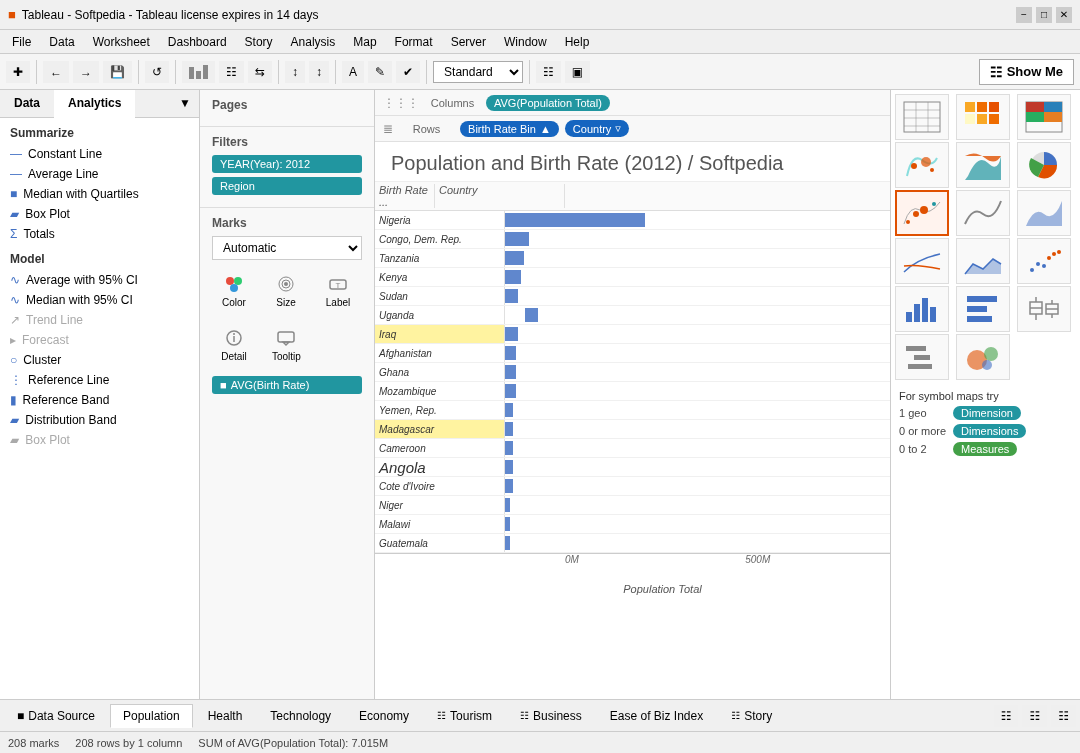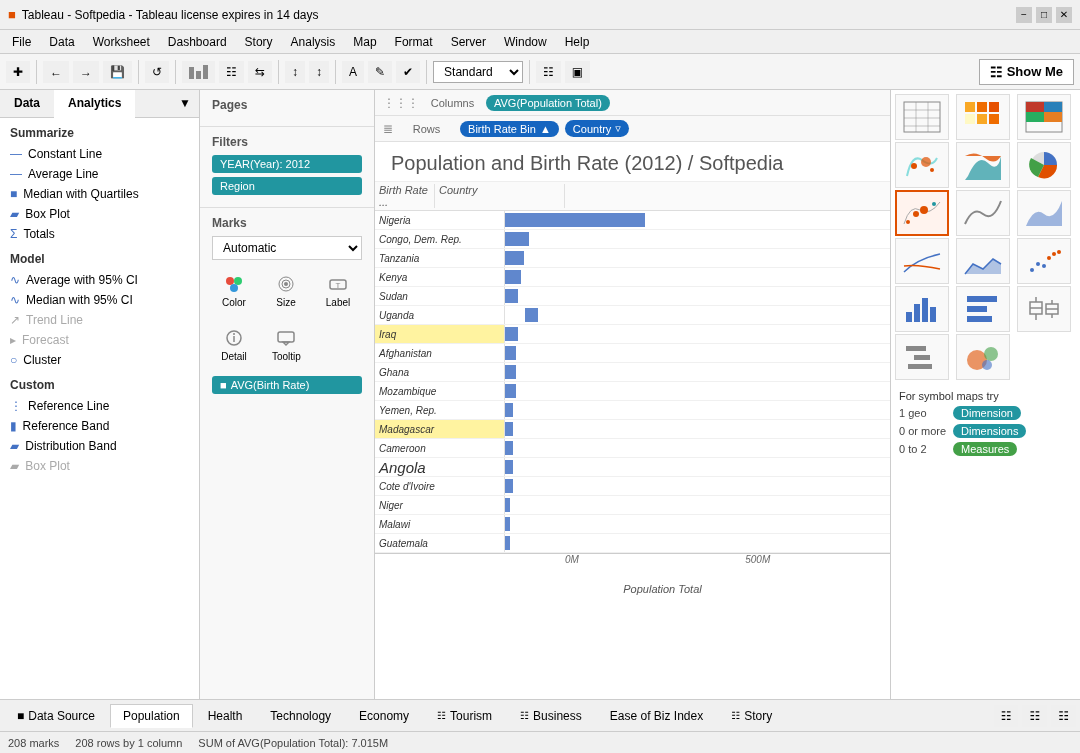--- a/index.html
+++ b/index.html
@@ -405,21 +405,20 @@
     </div>
     <div class="analytics-item disabled">
       <span style="color:#aaa;">▸</span>
       <span style="color:#aaa;">Forecast</span>
     </div>
     <div class="analytics-item">
       <span style="color:#4472c4;">○</span>
       <span>Cluster</span>
     </div>
 
-    <div class="section-header">Custom</div>
     <div class="analytics-item">
       <span style="color:#4472c4;">⋮</span>
       <span>Reference Line</span>
     </div>
     <div class="analytics-item">
       <span style="color:#4472c4;">▮</span>
       <span>Reference Band</span>
     </div>
     <div class="analytics-item">
       <span style="color:#4472c4;">▰</span>

